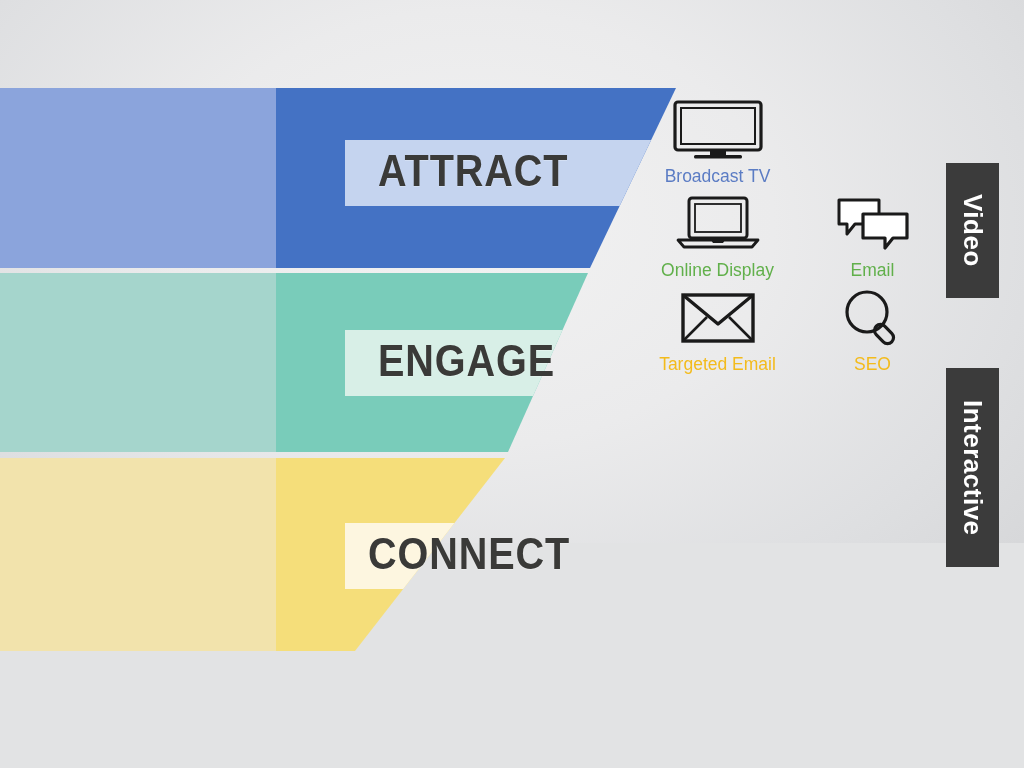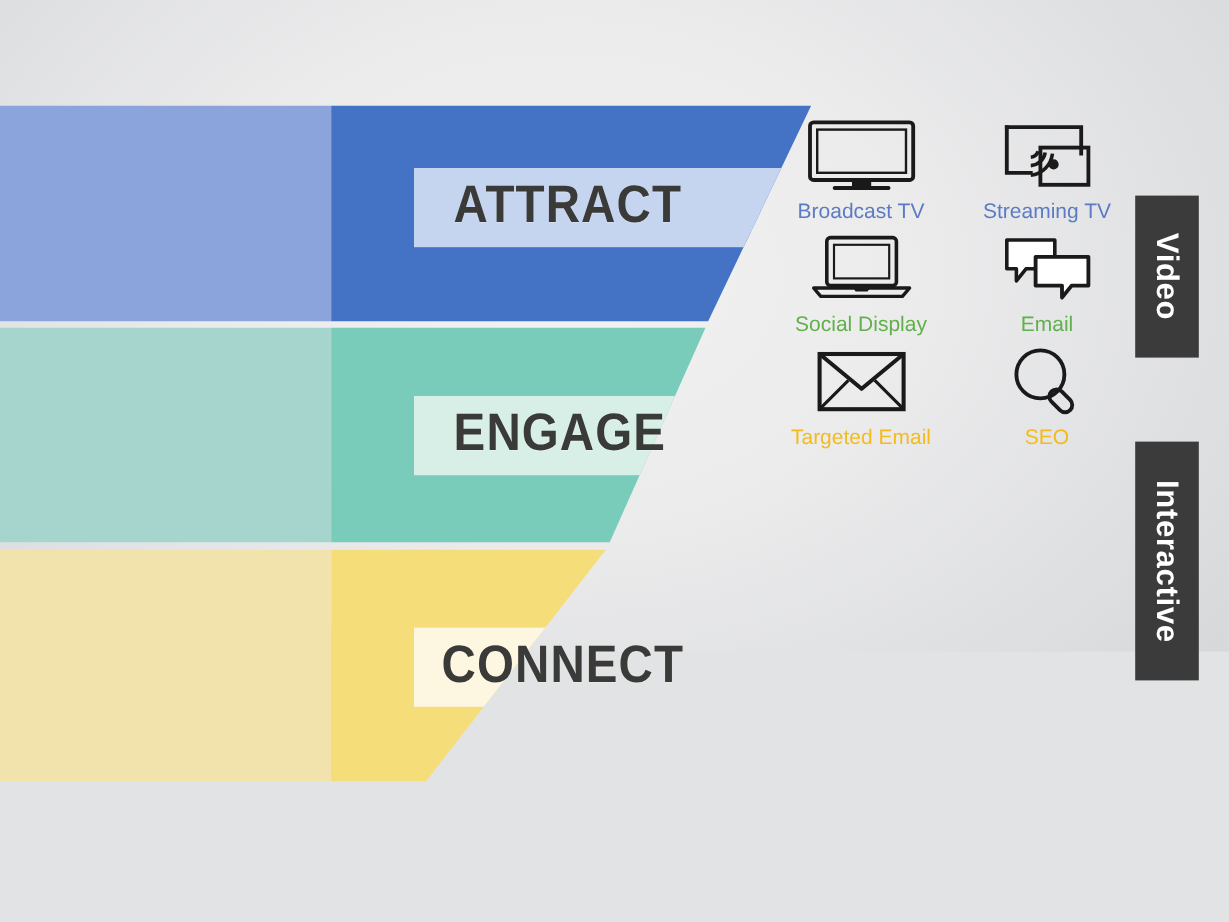--- a/index.html
+++ b/index.html
@@ -116,50 +116,36 @@
         <div class="chan-icon">
           <svg width="92" height="62" viewBox="0 0 92 62">
             <rect x="3" y="3" width="86" height="48" rx="3" fill="none" stroke="#1a1a1a" stroke-width="3.2"></rect>
             <rect x="9" y="9" width="74" height="36" fill="none" stroke="#1a1a1a" stroke-width="2"></rect>
             <rect x="38" y="51" width="16" height="5" fill="#1a1a1a"></rect>
             <rect x="22" y="56" width="48" height="3.4" rx="1.5" fill="#1a1a1a"></rect>
           </svg>
         </div>
         <div class="chan-label">Broadcast TV</div>
       </div>
-      <div class="chan">
-        <div class="chan-icon">
-          <svg width="84" height="64" viewBox="0 0 84 64">
-            <path d="M8 8 H70 V30" fill="none" stroke="#1a1a1a" stroke-width="3.2" stroke-linecap="square"></path>
-            <path d="M8 8 V46 H28" fill="none" stroke="#1a1a1a" stroke-width="3.2" stroke-linecap="square"></path>
-            <rect x="36" y="25" width="40" height="31" fill="none" stroke="#1a1a1a" stroke-width="3.2"></rect>
-            <path d="M28 48 A20 20 0 0 0 46 30" fill="none" stroke="#1a1a1a" stroke-width="3"></path>
-            <path d="M28 40 A13 13 0 0 0 40 29" fill="none" stroke="#1a1a1a" stroke-width="3"></path>
-            <path d="M28 33 A7 7 0 0 0 34 28" fill="none" stroke="#1a1a1a" stroke-width="3"></path>
-            <circle cx="47" cy="39" r="4.2" fill="#1a1a1a"></circle>
-          </svg>
-        </div>
-        <div class="chan-label">Streaming TV</div>
-      </div>
     </div>
 
     <div class="chan-row c-blue">
     </div>
 
     <div class="chan-row c-green">
       <div class="chan">
         <div class="chan-icon">
           <svg width="92" height="60" viewBox="0 0 92 60">
             <rect x="17" y="4" width="58" height="40" rx="3" fill="none" stroke="#1a1a1a" stroke-width="3"></rect>
             <rect x="23" y="10" width="46" height="28" fill="none" stroke="#1a1a1a" stroke-width="1.8"></rect>
             <path d="M6 46 H86 L80 53 H12 Z" fill="none" stroke="#1a1a1a" stroke-width="2.8" stroke-linejoin="round"></path>
             <path d="M39 46 H53 L51 49 H41 Z" fill="#1a1a1a"></path>
           </svg>
         </div>
-        <div class="chan-label">Social Display</div>
+        <div class="chan-label">Online Display</div>
       </div>
       <div class="chan">
         <div class="chan-icon">
           <svg width="80" height="60" viewBox="0 0 80 60">
             <path d="M6 6 H46 V30 H22 L14 40 V30 H6 Z" fill="#ffffff" stroke="#1a1a1a" stroke-width="3" stroke-linejoin="round"></path>
             <path d="M30 20 H74 V44 H60 L52 54 V44 H30 Z" fill="#ffffff" stroke="#1a1a1a" stroke-width="3.2" stroke-linejoin="round"></path>
           </svg>
         </div>
         <div class="chan-label">Email</div>
       </div>

